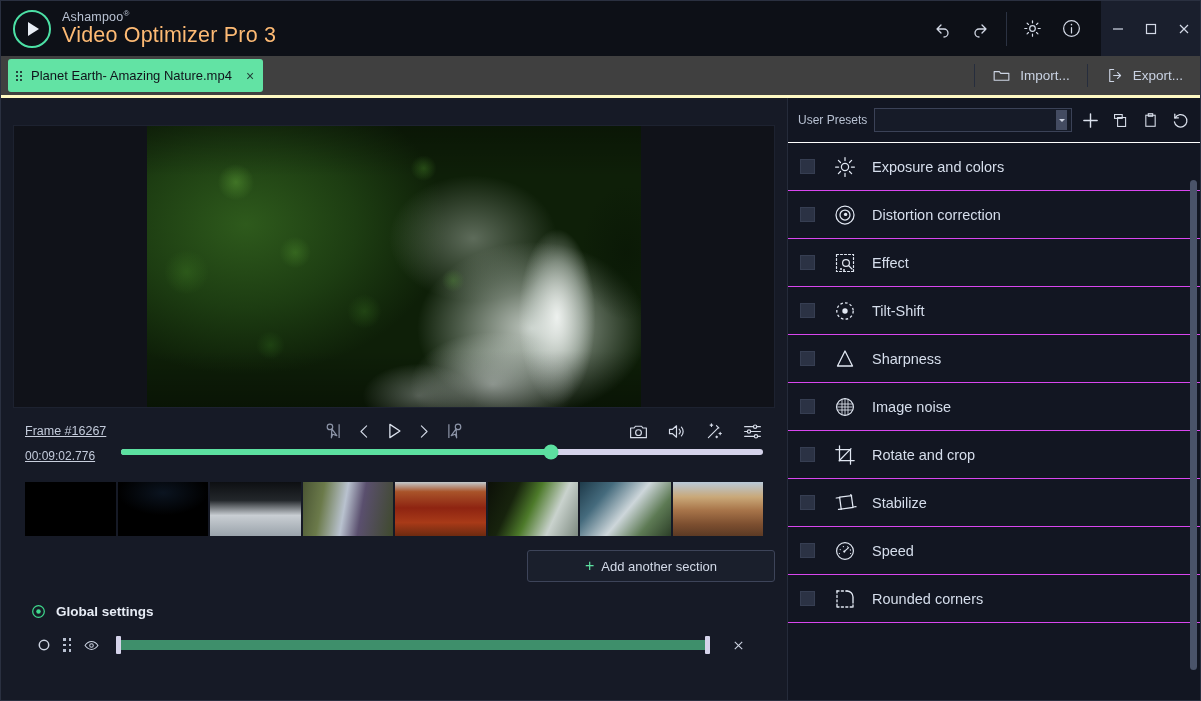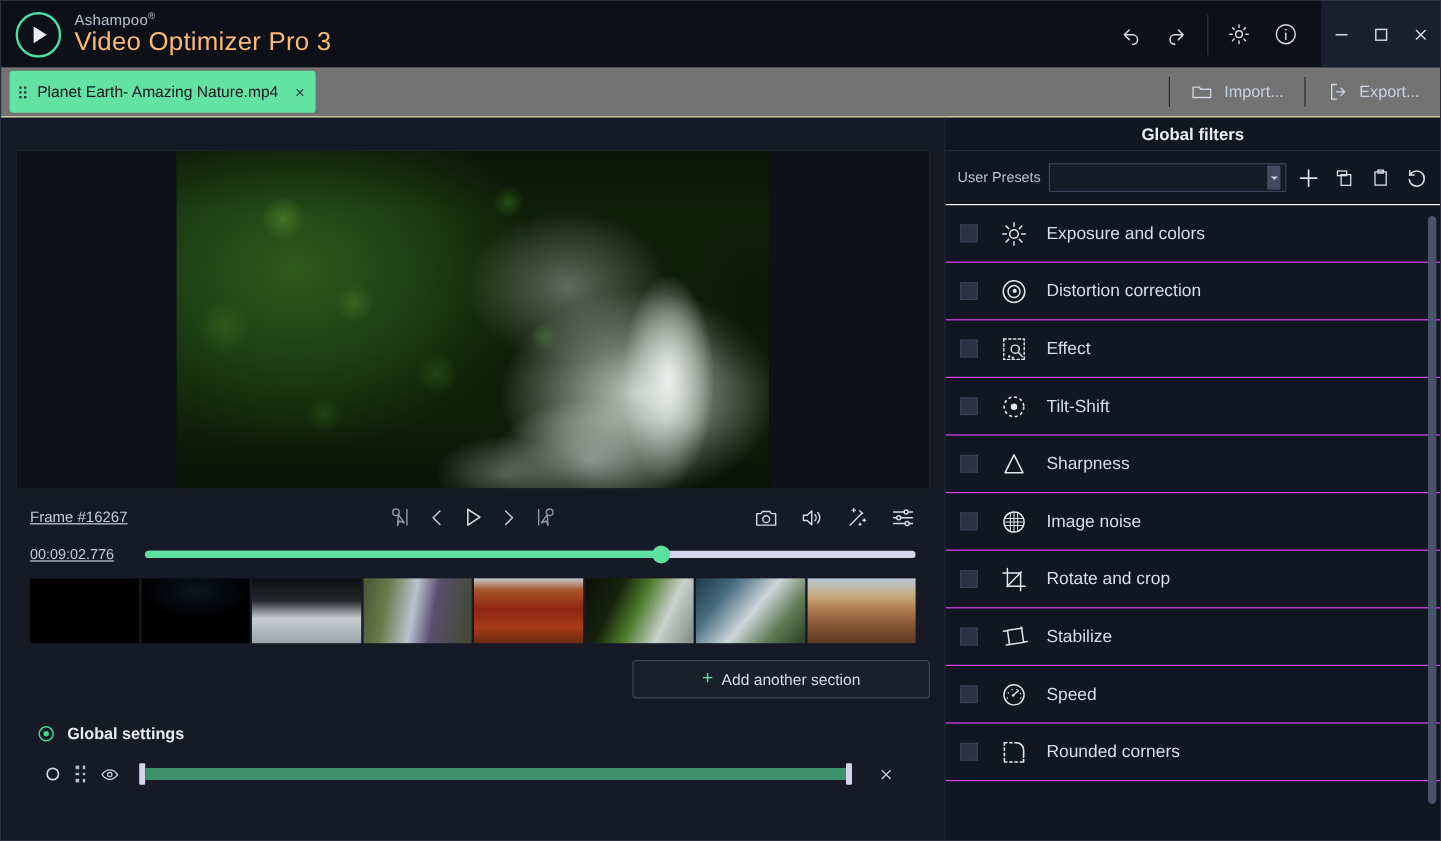--- a/index.html
+++ b/index.html
@@ -64,23 +64,23 @@
   .win-btn {
     width: 33px; height: 55px;
     display: flex; align-items: center; justify-content: center;
     cursor: pointer;
   }
   svg { display: block; }
 
   
   .tabbar {
     height: 42px; flex: 0 0 42px;
-    background: #737373;
+    background: #404040;
     display: flex; align-items: stretch;
-    border-bottom: 1px solid #fef9c3;
+    border-bottom: 3px solid #fef9c3;
   }
   .tab {
     margin: 3px 0 3px 7px;
     background: #62e3a4;
     color: #10131b;
     border-radius: 3px;
     display: flex; align-items: center;
     padding: 0 9px 0 8px;
     font-size: 13px;
     cursor: pointer;
@@ -141,21 +141,21 @@
     pointer-events: none;
   }
   .tc-btn { pointer-events: auto; cursor: pointer; display: flex; align-items: center; }
   .transport-right {
     margin-left: auto; display: flex; align-items: center; gap: 17px;
   }
   .tr-btn { cursor: pointer; display: flex; }
 
   
   .seekrow {
-    display: flex; align-items: center; gap: 20px;
+    display: flex; align-items: flex-start; gap: 20px;
     padding: 3px 12px 0 12px; height: 28px;
   }
   .time-label { font-size: 12px; color: #c3cbdb; width: 76px; }
   .seek {
     flex: 1; height: 6px; background: #d5d3ea; border-radius: 3px;
     position: relative; cursor: pointer;
   }
   .seek-fill {
     position: absolute; left: 0; top: 0; bottom: 0;
     background: #5ce0a0; border-radius: 3px;
@@ -567,21 +567,20 @@
           <span class="track-x">
             <svg width="13" height="13" viewBox="0 0 14 14" stroke="#ccd3e1" stroke-width="1.2">
                 <path d="M3 3l8 8M11 3l-8 8"></path>
               </svg>
           </span>
         </div>
       </div>
     </div>
 
     <div class="right">
-      <div class="panel-title">Global filters</div>
 
       <div class="presets-row">
         <span class="presets-label">User Presets</span>
         <span class="presets-select">
           <span class="caret-box"></span>
         </span>
         <span class="preset-btn">
           <span>
             <svg width="19" height="19" viewBox="0 0 20 20" stroke="#dbe1ed" stroke-width="1.5" stroke-linecap="round">
                 <path d="M10 3v14M3 10h14"></path>

